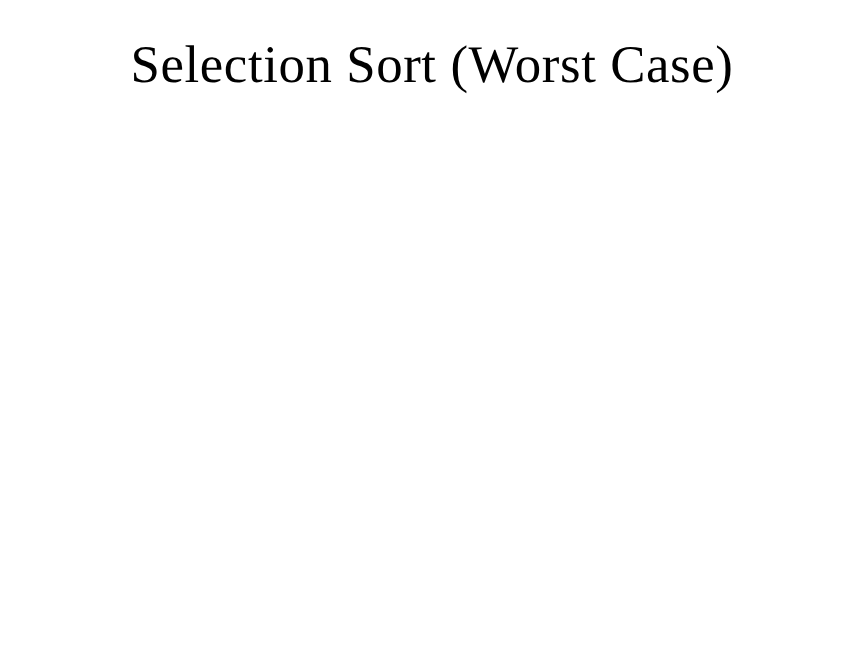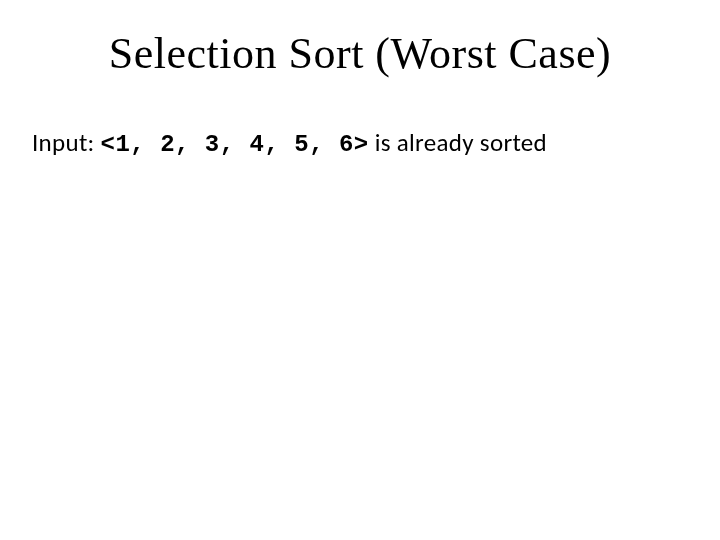--- a/index.html
+++ b/index.html
@@ -46,19 +46,14 @@
     margin-top: 64px;
     margin-left: 22px;
   }
 </style>
 </head>
 <body>
 
 <div class="slide">
   <div class="title">Selection Sort (Worst Case)</div>
 
-  <div class="input-line">
-    <span>Input:</span>
-    <span class="seq">&lt;1, 2, 3, 4, 5, 6&gt;</span>
-    <span>is already sorted</span>
-  </div>
 
 </div>
 
 </body></html>

